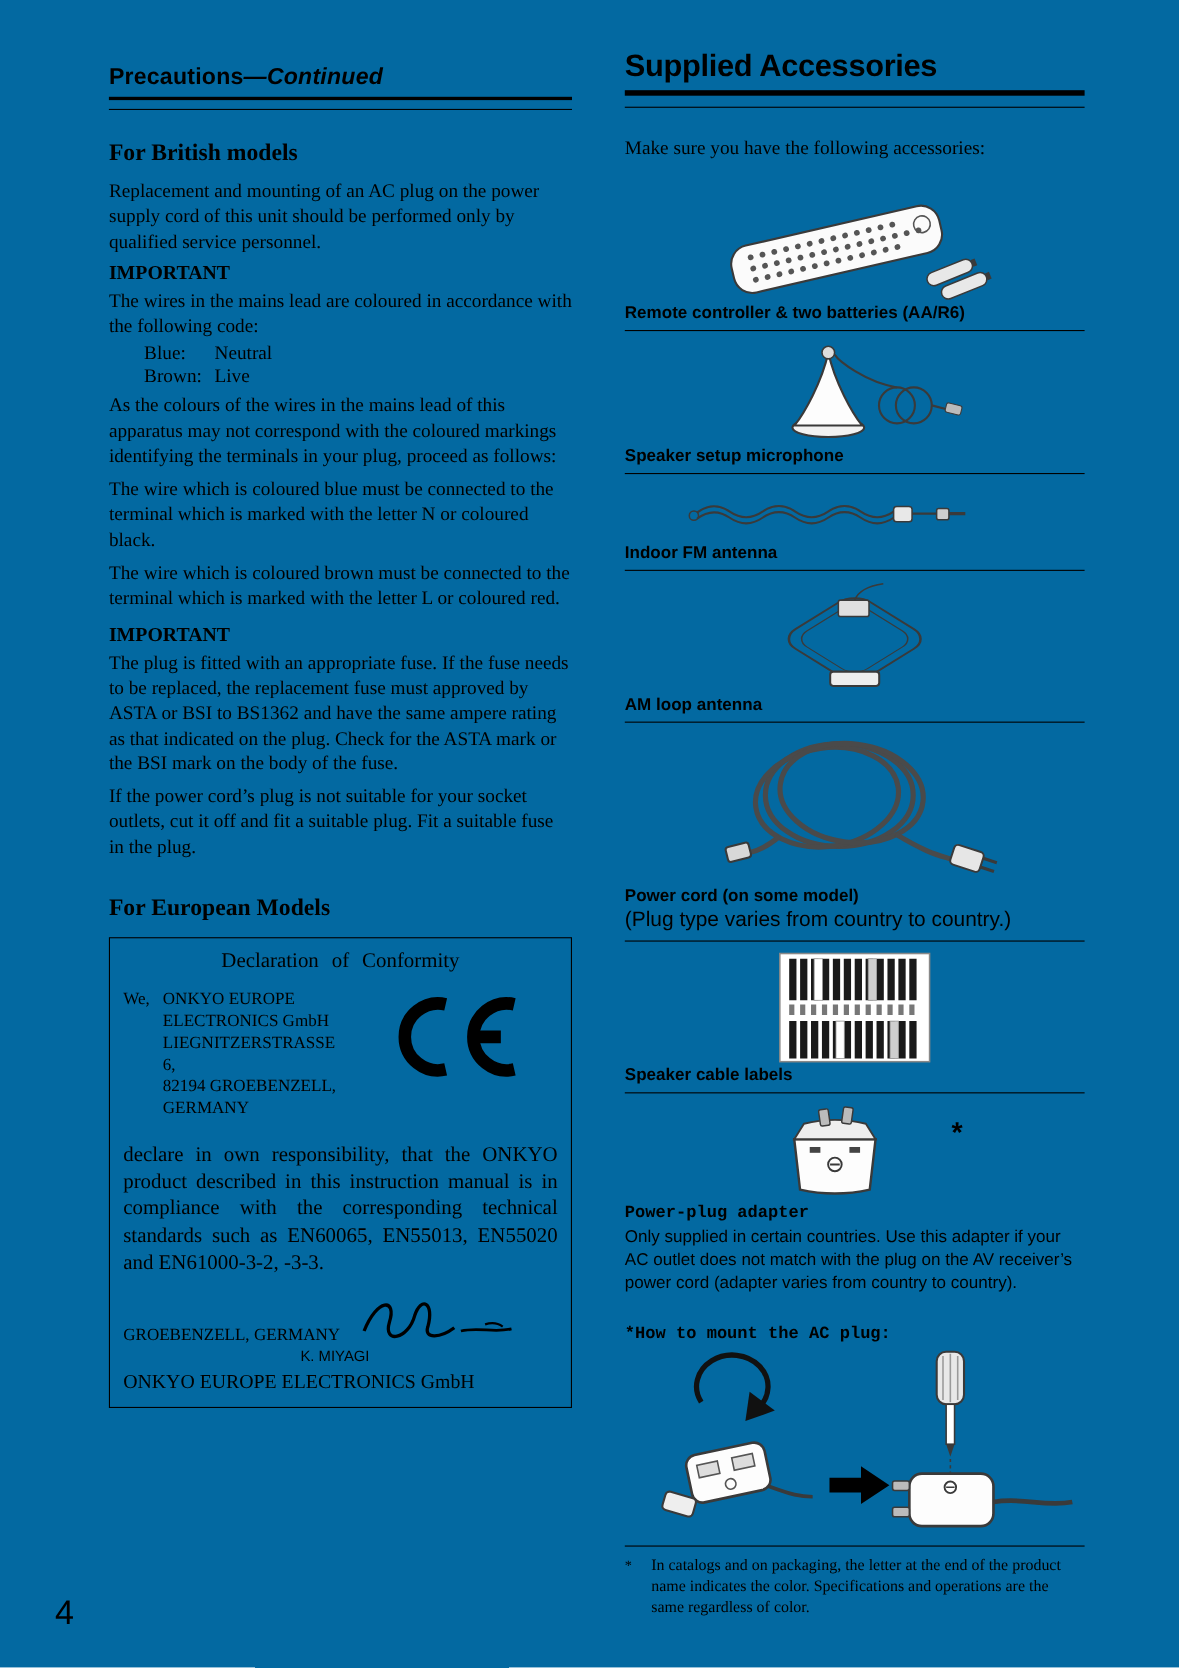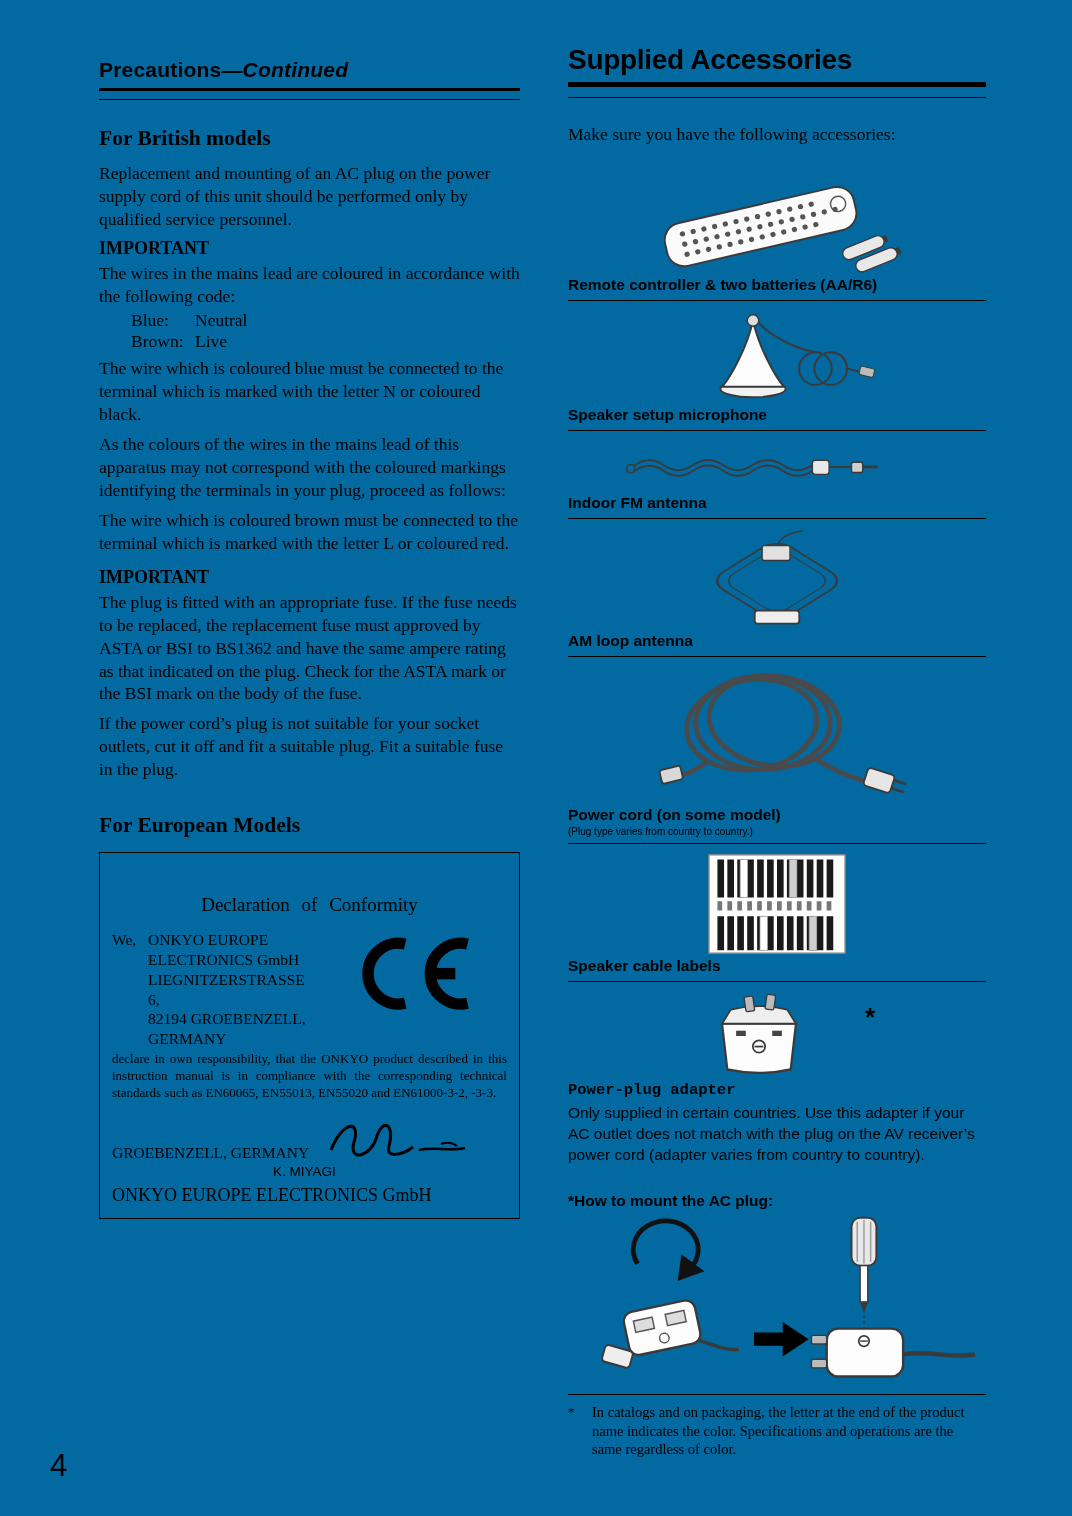--- a/index.html
+++ b/index.html
@@ -19,26 +19,26 @@
   h2.sec { font-size:21.5px; font-weight:bold; margin:26px 0 11px; font-family:"Liberation Serif", serif; }
   h2.sec.euro { margin-top:32px; }
   h3.imp { font-size:18px; font-weight:bold; margin:7px 0 3px; }
   p.body { font-size:17.5px; line-height:1.31; margin:0 0 7px; }
   .code-line { font-size:17.5px; line-height:1.25; margin-left:32px; }
   .code-line .term { display:inline-block; width:64px; }
   .code-block { margin-bottom:4px; }
 
   
   .doc-box { border:1.5px solid #000; margin-top:14px; padding:10px 12px 12px; }
-  .doc-title { text-align:center; font-size:19px; word-spacing:7px; margin-bottom:14px;margin-top:31px; }
+  .doc-title { text-align:center; font-size:19px; word-spacing:7px; margin-bottom:14px; }
   .doc-body { display:flex; align-items:flex-start; }
   .doc-we { width:36px; font-size:15.5px; padding-top:1px; }
   .doc-company { width:168px; font-size:15.5px; line-height:1.28; }
   .doc-ce { margin-left:auto; padding-top:4px; }
-  .doc-declare { font-size:13px; line-height:1.3; text-align:justify; margin:2px 0 0; }
+  .doc-declare { font-size:19px; line-height:1.3; text-align:justify; margin:20px 0 0; }
   .doc-sign-row { display:flex; align-items:flex-end; margin-top:14px; }
   .doc-place { font-size:15.5px; white-space:nowrap; }
   .doc-sig { margin-left:14px; margin-bottom:-6px; }
   .doc-signer { text-align:center; font-family:"Liberation Sans", sans-serif; font-size:13.5px; margin:2px 10px 0 0; }
   .doc-footer { font-size:18px; margin-top:6px; }
 
   .page-number { position:absolute; left:50px; top:1448px; font-family:"Liberation Sans", sans-serif; font-size:31px; }
 
   
   h1.supplied { font-family:"Liberation Sans", sans-serif; font-size:28px; font-weight:bold; letter-spacing:-.3px; margin:0; }
@@ -49,25 +49,25 @@
   .fig.f-mic     { height:96px;  margin-top:6px; }
   .fig.f-fm      { height:54px;  margin-top:6px; }
   .fig.f-am      { height:104px; margin-top:8px; }
   .fig.f-cord    { height:140px; margin-top:8px; }
   .fig.f-labels  { height:104px; margin-top:8px; }
   .fig.f-adapter { height:88px;  margin-top:10px; }
   .fig.f-mount   { height:172px; margin-top:4px; }
 
   .acc-label-row { border-bottom:1px solid #000; padding-bottom:5px; margin-bottom:8px; }
   .acc-label { font-family:"Liberation Sans", sans-serif; font-weight:bold; font-size:15.5px; line-height:1.3; }
-  .acc-note  { font-family:"Liberation Sans", sans-serif; font-size:10px; line-height:1.3; }
+  .acc-note  { font-family:"Liberation Sans", sans-serif; font-size:19px; line-height:1.3; }
   .acc-label.nolin { border:none;font-family:Liberation Mono, monospace; }
   .adapter-star { font-family:"Liberation Sans", sans-serif; font-weight:bold; font-size:26px; margin-left:26px; align-self:flex-start; margin-top:10px; }
   .acc-desc { font-family:"Liberation Sans", sans-serif; font-size:15.5px; line-height:1.34; margin-top:3px; }
-  .acc-howto { font-family:Liberation Sans, sans-serif; font-weight:bold; font-size:15.5px; margin-top:26px; }
+  .acc-howto { font-family:Liberation Mono, monospace; font-weight:bold; font-size:15.5px; margin-top:26px; }
 
   .footnote-rule { border-top:1px solid #000; margin:8px 0 8px; }
   .footnote { display:flex; }
   .footnote .fn-marker { width:24px; font-size:13px; padding-top:1px; }
   .footnote .fn-text { flex:1; font-size:14.5px; line-height:1.3; }
 </style>
 </head>
 <body>
 
 <div class="sheet">
@@ -85,22 +85,22 @@
     <h3 class="imp">IMPORTANT</h3>
     <p class="body" style="margin-bottom:2px;">The wires in the mains lead are coloured in accordance with the following code:</p>
     <div class="code-block">
       <div class="code-line">
         <span class="term">Blue:</span><span>Neutral</span>
       </div>
       <div class="code-line">
         <span class="term">Brown:</span><span>Live</span>
       </div>
     </div>
+    <p class="body">As the colours of the wires in the mains lead of this apparatus may not correspond with the coloured markings identifying the terminals in your plug, proceed as follows:</p>
     <p class="body">The wire which is coloured blue must be connected to the terminal which is marked with the letter N or coloured black.</p>
-    <p class="body">As the colours of the wires in the mains lead of this apparatus may not correspond with the coloured markings identifying the terminals in your plug, proceed as follows:</p>
     <p class="body">The wire which is coloured brown must be connected to the terminal which is marked with the letter L or coloured red.</p>
 
     <h3 class="imp" style="margin-top:12px;">IMPORTANT</h3>
     <p class="body">The plug is fitted with an appropriate fuse. If the fuse needs to be replaced, the replacement fuse must approved by ASTA or BSI to BS1362 and have the same ampere rating as that indicated on the plug. Check for the ASTA mark or the BSI mark on the body of the fuse.</p>
     <p class="body">If the power cord’s plug is not suitable for your socket outlets, cut it off and fit a suitable plug. Fit a suitable fuse in the plug.</p>
 
     <h2 class="sec euro">For European Models</h2>
 
     <div class="doc-box">
       <div class="doc-title">Declaration of Conformity</div>

